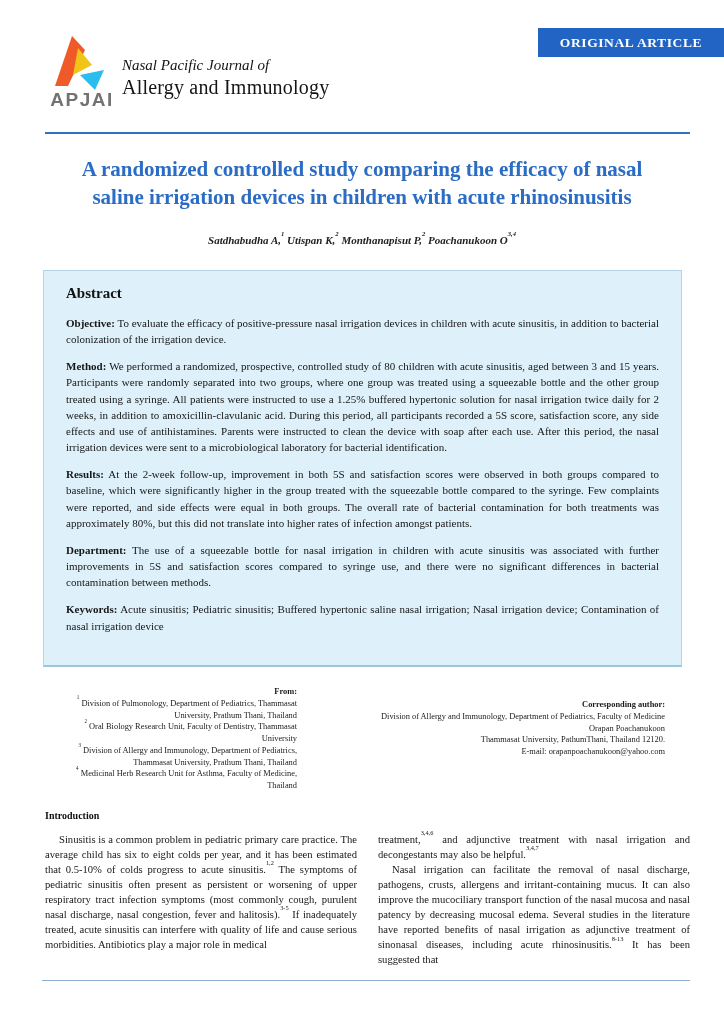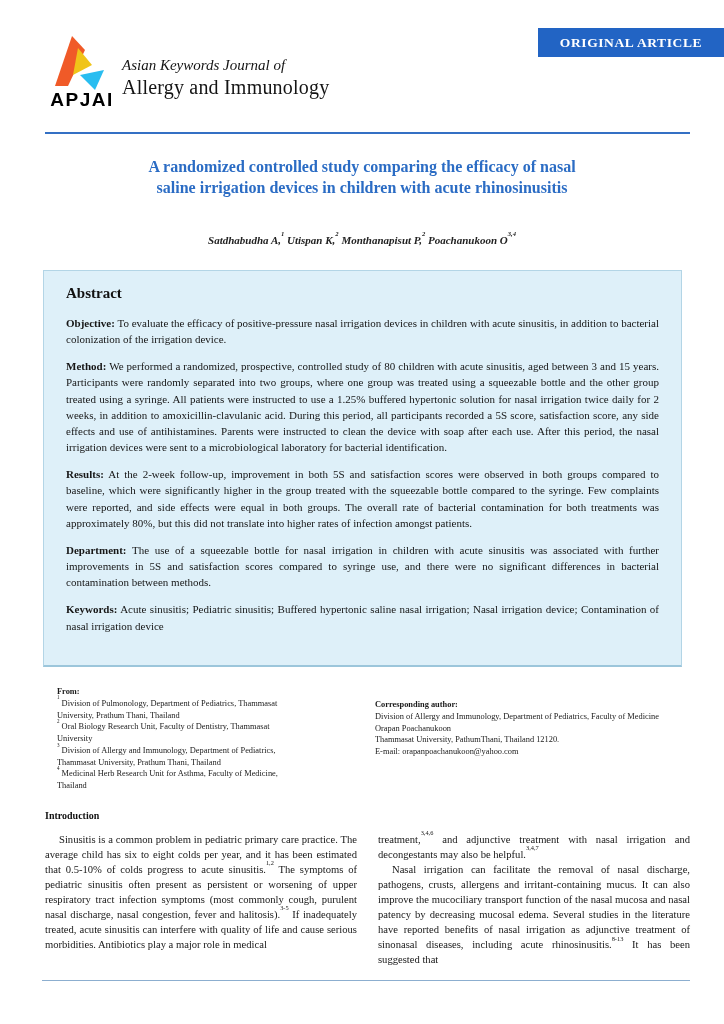--- a/index.html
+++ b/index.html
@@ -4,45 +4,45 @@
 <style>
   html,body{margin:0;padding:0;background:#ffffff;}
   .page{
     position:relative;width:724px;height:1024px;background:#ffffff;
     font-family:"Liberation Serif",serif;color:var(--text,#1c1c1c);overflow:hidden;
   }
   
   .logo-block{position:absolute;left:46px;top:34px;width:72px;text-align:center;}
   .logo-mark{display:block;margin:0 auto;}
   .logo-acronym{font-family:"Liberation Sans",sans-serif;font-weight:bold;font-size:19px;
-    letter-spacing:1.5px;color:#000000;margin-top:-3px;}
+    letter-spacing:1.5px;color:#737373;margin-top:-3px;}
   .journal-name{position:absolute;left:122px;top:56px;color:#141414;}
   .journal-line1{font-style:italic;font-size:15px;line-height:1.25;}
   .journal-line2{font-size:20px;line-height:1.2;letter-spacing:.2px;}
   .badge{position:absolute;left:538px;right:0;top:28px;height:29px;
     background:var(--accent-blue);color:#ffffff;font-weight:bold;font-size:13.5px;
     letter-spacing:.6px;display:flex;align-items:center;justify-content:center;}
   .header-rule{position:absolute;left:45px;top:132px;width:645px;height:2px;background:var(--rule-blue);}
   
   .title{position:absolute;left:42px;top:156px;width:640px;margin:0;text-align:center;
-    color:var(--title-blue);font-weight:bold;font-size:16px;line-height:1.33;}
+    color:var(--title-blue);font-weight:bold;font-size:21px;line-height:1.33;}
   .title-line{display:block;}
   .authors{position:absolute;left:0;top:234px;width:724px;text-align:center;
     font-size:11px;font-weight:bold;font-style:italic;color:#222;}
   
   .abstract-box{position:absolute;left:43px;top:270px;width:639px;height:397px;
     box-sizing:border-box;background:var(--abstract-bg);
     border:1px solid var(--abstract-border);border-bottom:2px solid var(--abstract-border-strong);
     padding:14px 22px 2px;overflow:hidden;}
   .abstract-box h2{font-size:15px;margin:0 0 13px;color:#111;}
   .abstract-box p{font-size:11px;line-height:1.47;text-align:justify;margin:0 0 11px;color:#161616;}
   
   .byline-left{position:absolute;left:57px;top:686px;width:240px;}
   .byline-right{position:absolute;left:375px;top:686px;width:290px;margin-top:13px;}
-  .byline-left,.byline-right{font-size:8.4px;line-height:1.4;color:#1a1a1a;}
+  .byline-left,.byline-right{font-size:8.4px;line-height:1.4;color:#1a1a1a;text-align:right;}
   .byline-head{display:block;font-weight:bold;}
   .byline-left p,.byline-right p{margin:0;}
   
   .intro-heading{position:absolute;left:45px;top:810px;margin:0;font-size:10px;font-weight:bold;color:#111;}
   .intro-cols{position:absolute;left:45px;top:832px;width:645px;display:flex;gap:21px;}
   .intro-col{width:312px;font-size:10.6px;line-height:1.42;text-align:justify;color:#161616;}
   .intro-col p{margin:0;}
   .indent{text-indent:14px;}
   sup{font-size:.6em;line-height:0;position:relative;top:-.5em;}
   .footer-rule{position:absolute;left:42px;top:980px;width:648px;height:1px;background:var(--footer-rule);}
@@ -55,21 +55,21 @@
   <div class="logo-block">
     <svg class="logo-mark" width="62" height="58" viewBox="0 0 60 58">
       <polygon points="3,52 20,2 33,16 16,52" fill="#f05a28"></polygon>
       <polygon points="26,14 40,31 21,41" fill="#f0c419"></polygon>
       <polygon points="28,41 52,36 43,56" fill="#29bdf0"></polygon>
     </svg>
     <div class="logo-acronym">APJAI</div>
   </div>
 
   <div class="journal-name">
-    <div class="journal-line1">Asian Keywords Journal of</div>
+    <div class="journal-line1">Nasal Pacific Journal of</div>
     <div class="journal-line2">Allergy and Immunology</div>
   </div>
 
   <div class="badge">ORIGINAL ARTICLE</div>
 
   <div class="header-rule"></div>
 
   <h1 class="title">
     <span class="title-line">A randomized controlled study comparing the efficacy of nasal</span>
     <span class="title-line">saline irrigation devices in children with acute rhinosinusitis</span>

